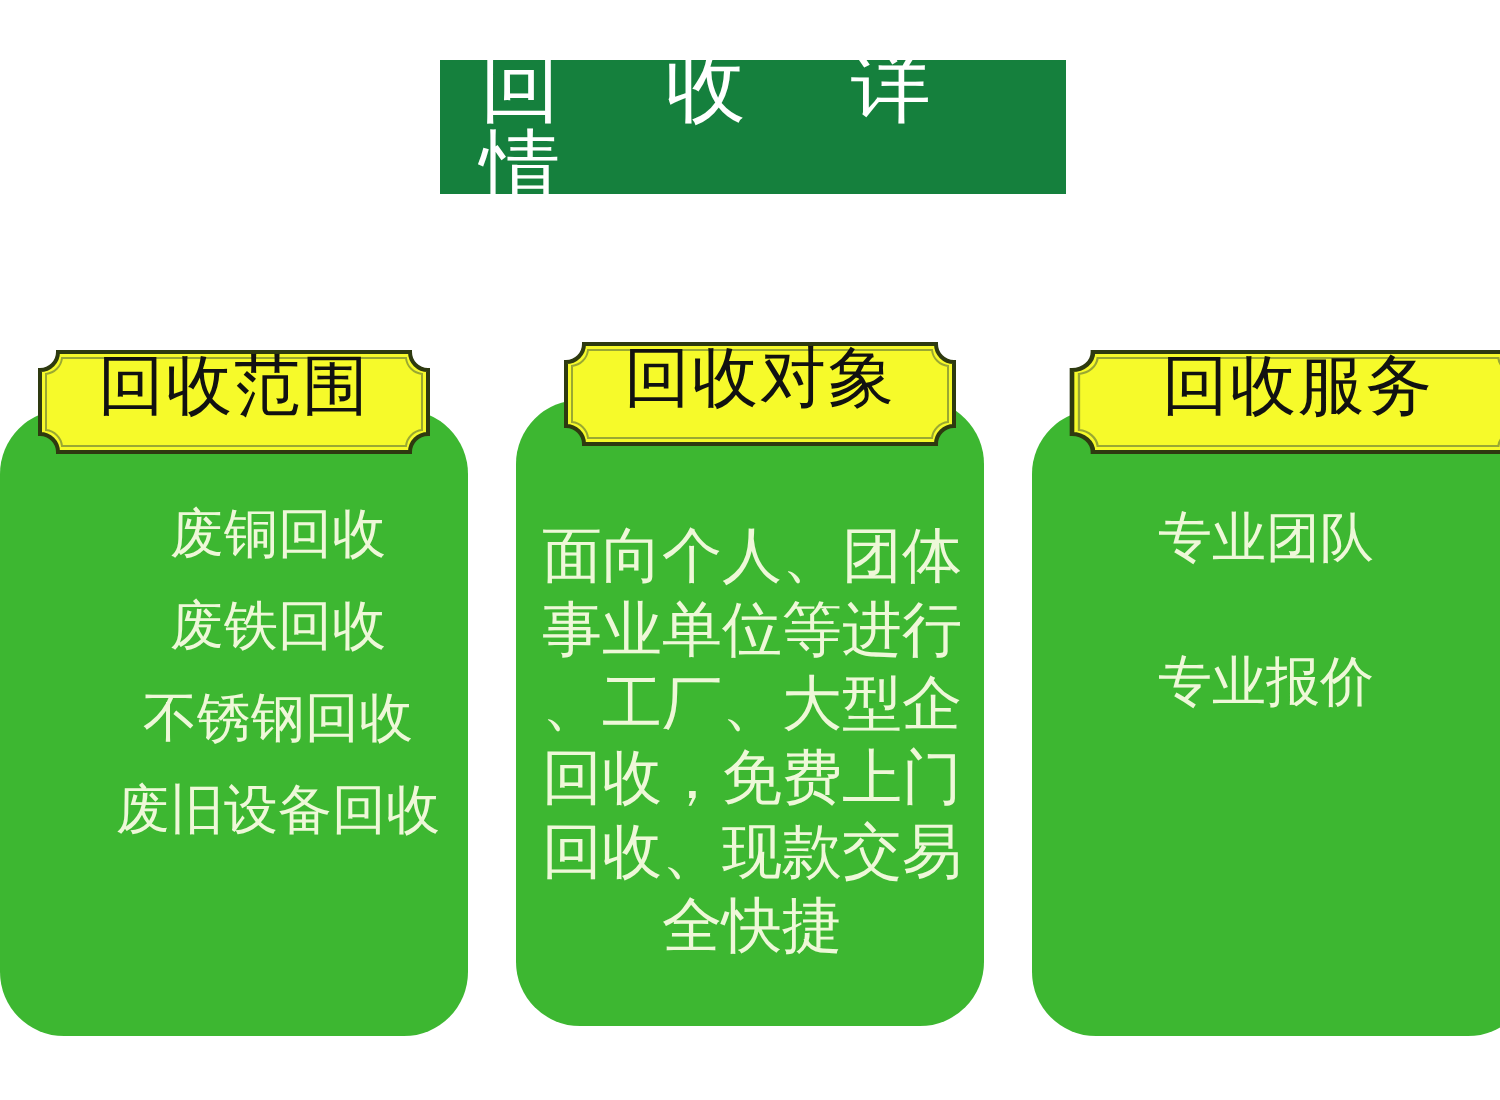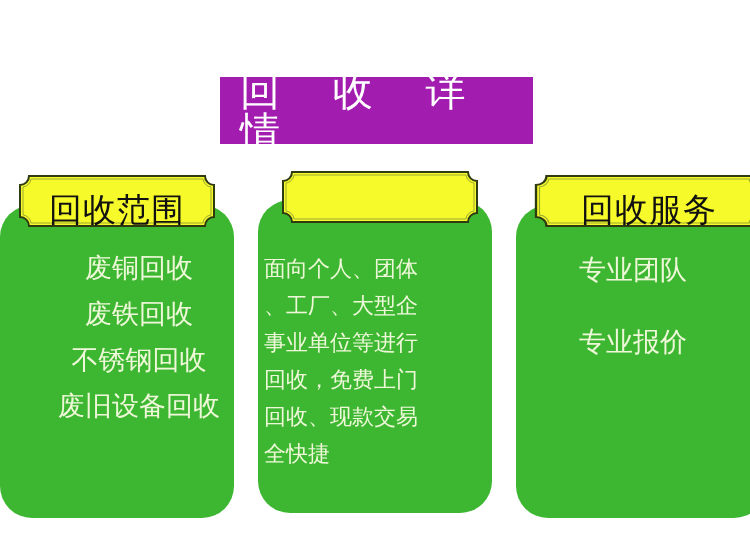--- a/index.html
+++ b/index.html
@@ -13,25 +13,24 @@
       position: relative;
       overflow: hidden;
       font-family: "DejaVu Sans", "Liberation Sans", sans-serif;
     }
     .title-box {
       position: absolute;
       left: 220px;
       top: 30px;
       width: 313px;
       height: 67px;
-      background: #a21caf;
+      background: #15803d;
       display: flex;
       align-items: center;
       justify-content: center;
-      margin-top: 47px;
     }
     .title-text {
       color: #ffffff;
       font-size: 40px;
       letter-spacing: 20px;
       padding-left: 20px;
       font-weight: normal;
       line-height: 1;
     }
     .panel {
@@ -42,21 +41,21 @@
     }
     .panel-1 { left: 0px;   top: 205px; width: 234px; height: 313px; }
     .panel-2 { left: 258px; top: 200px; width: 234px; height: 313px; }
     .panel-3 { left: 516px; top: 205px; width: 250px; height: 313px; }
 
     .badge {
       position: absolute;
       height: 50px;
       box-sizing: border-box;
       display: flex;
-      align-items: flex-end;
+      align-items: flex-start;
       justify-content: center;
       z-index: 2;
     }
     .badge svg.frame {
       position: absolute;
       left: 0; top: 0;
       width: 100%; height: 100%;
       overflow: visible;
     }
     .badge-text {
@@ -74,22 +73,22 @@
       position: absolute;
       color: #eef8d8;
       text-align: center;
       font-size: 27px;
       line-height: 46px;
     }
     .list-1 { left: 0px; top: 245px; width: 234px; }
     .list-1 .item { height: 46px; white-space: nowrap; padding-left: 44px; }
 
     .list-2 {
-      left: 264px; top: 250px; width: 224px;
-      font-size: 22px; line-height: 37px; text-align: left;
+      left: 264px; top: 260px; width: 224px;
+      font-size: 30px; line-height: 37px; text-align: center;
     }
     .list-2 .line { height: 37px; white-space: nowrap; }
 
     .list-3 { left: 516px; top: 250px; width: 234px; font-size: 27px; }
     .list-3 .item { height: 72px; line-height: 40px; white-space: nowrap; }
   </style>
 </head>
 <body>
 
 <div class="title-box">
@@ -110,25 +109,26 @@
   <div class="item">不锈钢回收</div>
   <div class="item">废旧设备回收</div>
 </div>
 
 <div class="panel panel-2"></div>
 <div class="badge badge-2">
   <svg class="frame" viewBox="0 0 194 50" preserveAspectRatio="none">
     <path d="M9,0 H185 A9,9 0 0 0 194,9 V41 A9,9 0 0 0 185,50 H9 A9,9 0 0 0 0,41 V9 A9,9 0 0 0 9,0 Z" fill="#f6fa2a" stroke="#2e3a10" stroke-width="2"></path>
     <path d="M11,3 H183 A9,9 0 0 0 191,11 V39 A9,9 0 0 0 183,47 H11 A9,9 0 0 0 3,39 V11 A9,9 0 0 0 11,3 Z" fill="none" stroke="#9aa832" stroke-width="1"></path>
   </svg>
+  <span class="badge-text">回收对象</span>
 </div>
 <div class="list list-2">
   <div class="line">面向个人、团体</div>
+  <div class="line">事业单位等进行</div>
   <div class="line">、工厂、大型企</div>
-  <div class="line">事业单位等进行</div>
   <div class="line">回收，免费上门</div>
   <div class="line">回收、现款交易</div>
   <div class="line">全快捷</div>
 </div>
 
 <div class="panel panel-3"></div>
 <div class="badge badge-3">
   <svg class="frame" viewBox="0 0 194 50" preserveAspectRatio="none">
     <path d="M9,0 H185 A9,9 0 0 0 194,9 V41 A9,9 0 0 0 185,50 H9 A9,9 0 0 0 0,41 V9 A9,9 0 0 0 9,0 Z" fill="#f6fa2a" stroke="#2e3a10" stroke-width="2"></path>
     <path d="M11,3 H183 A9,9 0 0 0 191,11 V39 A9,9 0 0 0 183,47 H11 A9,9 0 0 0 3,39 V11 A9,9 0 0 0 11,3 Z" fill="none" stroke="#9aa832" stroke-width="1"></path>

